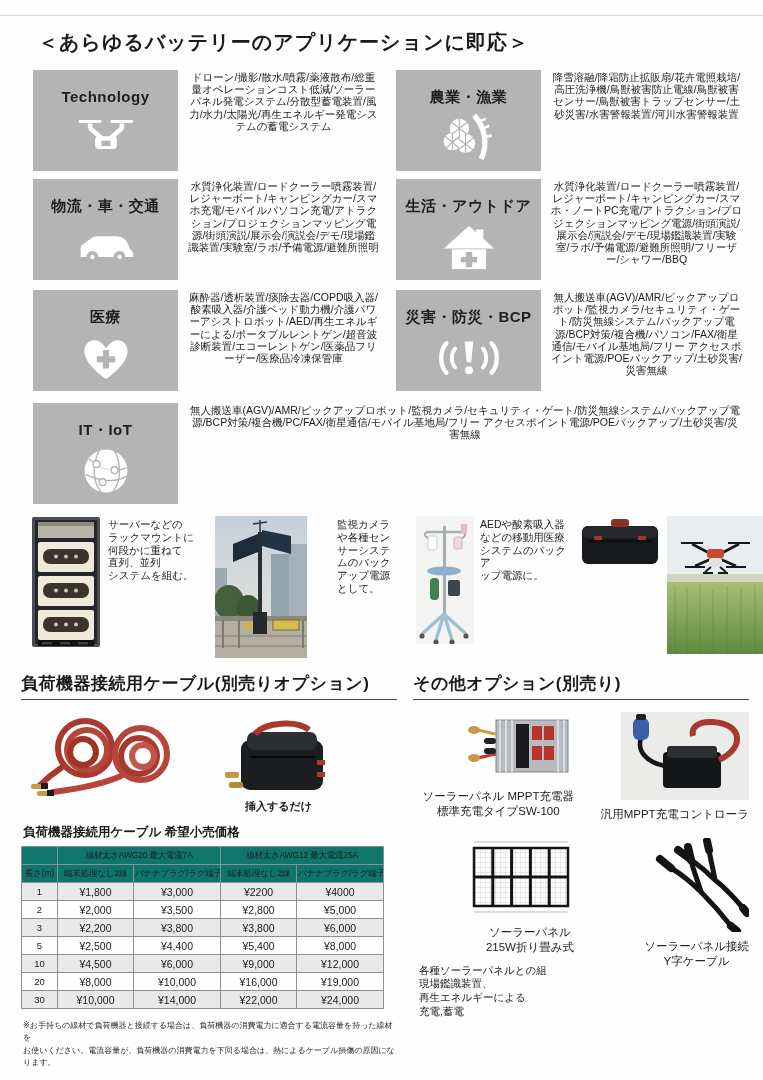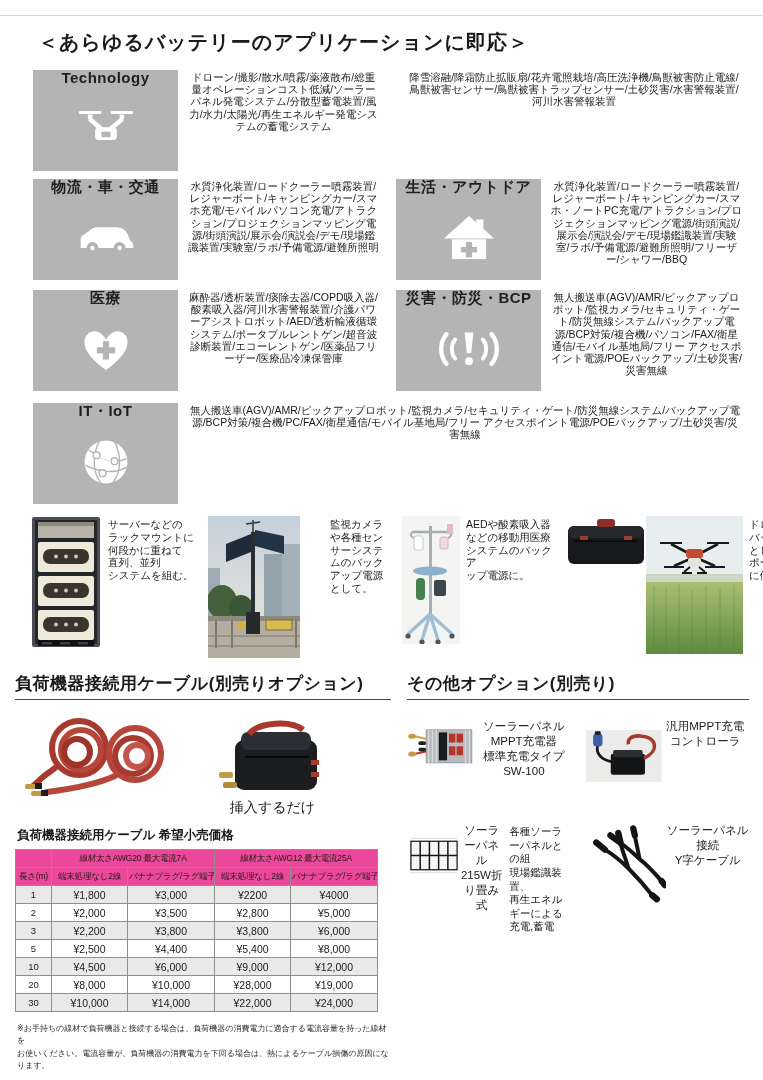--- a/index.html
+++ b/index.html
@@ -12,54 +12,54 @@
   h1.page-title{margin:13px 0 14px 38px;font-size:20px;font-weight:bold;letter-spacing:1px;}
 
   
   .cat-grid{margin:0 18px 0 33px;}
   .cat-row{display:flex;}
   .cat-row.r1{margin-bottom:8px;}
   .cat-row.r2{margin-bottom:10px;}
   .cat-row.r3{margin-bottom:12px;}
   .cat-cell{flex:1;display:flex;min-width:0;}
   .cat-cell + .cat-cell{margin-left:14px;}
-  .tile{width:145px;min-width:145px;height:101px;background:#b4b4b4;display:flex;flex-direction:column;align-items:center;padding-top:0;box-sizing:border-box;}
+  .tile{width:145px;min-width:145px;height:101px;background:#b4b4b4;display:flex;flex-direction:column;align-items:center;padding-top:19px;box-sizing:border-box;}
   .tile-label{font-size:15px;font-weight:bold;color:#1f1f1f;line-height:1;letter-spacing:0.5px;}
   .tile-icon{flex:1;display:flex;align-items:center;justify-content:center;margin-top:1px;}
   .cat-text{font-size:10.5px;line-height:1.16;padding:1px 2px 0 9px;text-align:center;}
 
   
-  .photos{display:flex;margin:12px 10px 0 30px;}
+  .photos{display:flex;margin:12px 10px 0 30px;gap:7px;}
   .uc{display:flex;gap:6px;align-items:flex-start;}
   .photo-caption{font-size:10.5px;line-height:1.22;white-space:pre-line;padding-top:2px;}
   .cap-w1{width:100px;}
   .cap-w2{width:72px;margin-left:24px;}
   .cap-w3{width:92px;}
   .cap-w4{width:100px;}
   .uc3-col{display:flex;flex-direction:row;gap:8px;}
 
   
-  .bottom{display:flex;margin:14px 14px 0 15px;gap:16px;}
+  .bottom{display:flex;margin:14px 14px 0 21px;gap:16px;}
   .left-col{width:376px;min-width:376px;}
   .right-col{flex:1;min-width:0;}
   h2.sec{margin:0;font-size:17px;font-weight:bold;padding-bottom:4px;border-bottom:1.5px solid #4a4a4a;letter-spacing:0.5px;}
   .cable-figs{display:flex;align-items:flex-start;gap:14px;margin:12px 0 0 8px;}
   .case-wrap{display:flex;flex-direction:column;align-items:center;margin-top:4px;}
-  .insert-cap{font-size:14px;font-weight:normal;margin-top:3px;}
+  .insert-cap{font-size:11px;font-weight:bold;margin-top:3px;}
   .table-title{font-size:12.5px;font-weight:bold;margin:10px 0 5px 2px;}
   table.price{border-collapse:collapse;width:362px;table-layout:fixed;}
   table.price th,table.price td{border:1px solid #8f8f8f;text-align:center;padding:2.5px 1px;overflow:hidden;}
-  table.price thead th{background:#ec4899;font-weight:normal;font-size:8.5px;letter-spacing:-0.2px;white-space:nowrap;}
+  table.price thead th{background:#0f766e;font-weight:normal;font-size:8.5px;letter-spacing:-0.2px;white-space:nowrap;}
   table.price tbody td{font-size:10.5px;}
   table.price tbody tr:nth-child(odd){background:#e9e9e9;}
   table.price tbody td.len{font-size:9.5px;}
   .footnote{font-size:8px;line-height:1.55;margin:11px 0 0 2px;color:#2a2a2a;white-space:pre-line;}
 
   .prod-grid{display:grid;grid-template-columns:1fr 1fr;column-gap:14px;row-gap:16px;margin-top:12px;}
-  .prod{display:flex;flex-direction:row;align-items:flex-start;}
+  .prod{display:flex;flex-direction:column;align-items:flex-end;}
   .prod-name{font-size:11.5px;text-align:center;margin-top:7px;line-height:1.3;white-space:pre-line;}
   .prod-desc{font-size:10.5px;line-height:1.3;margin-top:9px;align-self:flex-start;white-space:pre-line;padding-left:6px;}
 </style>
 </head>
 <body>
 
 <div class="page">
   <div class="top-rule"></div>
   <h1 class="page-title">＜あらゆるバッテリーのアプリケーションに即応＞</h1>
 
@@ -79,20 +79,37 @@
               </g>
               <path d="M14 12 L27 23 M50 12 L37 23" stroke="#fff" stroke-width="5" fill="none"></path>
               <rect x="20" y="21" width="24" height="14" rx="4" fill="#fff"></rect>
               <rect x="27" y="26" width="10" height="6" fill="#b4b4b4"></rect>
             </svg>
           </div>
         </div>
         <div class="cat-text">ドローン/撮影/散水/噴霧/薬液散布/総重量オペレーションコスト低減/ソーラーパネル発電システム/分散型蓄電装置/風力/水力/太陽光/再生エネルギー発電システムの蓄電システム</div>
       </div>
       <div class="cat-cell">
+        <div class="tile">
+          <div class="tile-label">農業・漁業</div>
+          <div class="tile-icon">
+            <svg viewBox="0 0 64 56" width="56" height="50">
+              <g fill="#fff">
+                  <circle cx="21" cy="17" r="11"></circle>
+                  <circle cx="13" cy="32" r="10"></circle>
+                  <circle cx="28" cy="34" r="11"></circle>
+                </g>
+              <g stroke="#b4b4b4" stroke-width="1.3" fill="none">
+                <path d="M12 10 L30 24 M30 10 L12 24 M5 26 L21 40 M21 26 L5 40 M19 28 L37 42 M37 28 L19 42 M21 6 L21 28 M13 22 L13 42 M28 24 L28 45"></path>
+              </g>
+              <path d="M38 2 C50 16 54 34 46 52" stroke="#fff" stroke-width="6" fill="none"></path>
+              <path d="M44 9 L51 6 M48 17 L55 14 M51 27 L58 25" stroke="#fff" stroke-width="3"></path>
+            </svg>
+          </div>
+        </div>
         <div class="cat-text">降雪溶融/降霜防止拡販扇/花卉電照栽培/高圧洗浄機/鳥獣被害防止電線/鳥獣被害センサー/鳥獣被害トラップセンサー/土砂災害/水害警報装置/河川水害警報装置</div>
       </div>
     </div>
 
     <div class="cat-row r2">
       <div class="cat-cell">
         <div class="tile">
           <div class="tile-label">物流・車・交通</div>
           <div class="tile-icon">
             <svg viewBox="0 0 64 44" width="58" height="40">
@@ -132,21 +149,21 @@
           <div class="tile-icon">
             <svg viewBox="0 0 64 54" width="56" height="48">
               <path fill="#fff" d="M32 51 C12 37 5 24 8 15 C10 8 18 5 24 8 C28 10 31 14 32 16 C33 14 36 10 40 8 C46 5 54 8 56 15 C59 24 52 37 32 51 Z"></path>
               <g fill="#b4b4b4">
                   <rect x="28.5" y="18" width="7" height="21"></rect>
                   <rect x="21.5" y="25" width="21" height="7"></rect>
                 </g>
             </svg>
           </div>
         </div>
-        <div class="cat-text">麻酔器/透析装置/痰除去器/COPD吸入器/酸素吸入器/河川水害警報装置/介護パワーアシストロボット/AED/透析輸液循環システム/ポータブルレントゲン/超音波診断装置/エコーレントゲン/医薬品フリーザー/医療品冷凍保管庫</div>
+        <div class="cat-text">麻酔器/透析装置/痰除去器/COPD吸入器/酸素吸入器/介護ベッド動力機/介護パワーアシストロボット/AED/再生エネルギーによる/ポータブルレントゲン/超音波診断装置/エコーレントゲン/医薬品フリーザー/医療品冷凍保管庫</div>
       </div>
       <div class="cat-cell">
         <div class="tile">
           <div class="tile-label">災害・防災・BCP</div>
           <div class="tile-icon">
             <svg viewBox="0 0 76 46" width="66" height="40">
               <g stroke="#fff" fill="none" stroke-linecap="round">
                 <path d="M22 12 C17 18 17 28 22 34" stroke-width="4.5"></path>
                 <path d="M12 6 C4 15 4 31 12 40" stroke-width="5"></path>
                 <path d="M54 12 C59 18 59 28 54 34" stroke-width="4.5"></path>
@@ -418,21 +435,21 @@
             <td class="len">10</td>
             <td>¥4,500</td>
             <td>¥6,000</td>
             <td>¥9,000</td>
             <td>¥12,000</td>
           </tr>
           <tr>
             <td class="len">20</td>
             <td>¥8,000</td>
             <td>¥10,000</td>
-            <td>¥28,000</td>
+            <td>¥16,000</td>
             <td>¥19,000</td>
           </tr>
           <tr>
             <td class="len">30</td>
             <td>¥10,000</td>
             <td>¥14,000</td>
             <td>¥22,000</td>
             <td>¥24,000</td>
           </tr>
         </tbody>

